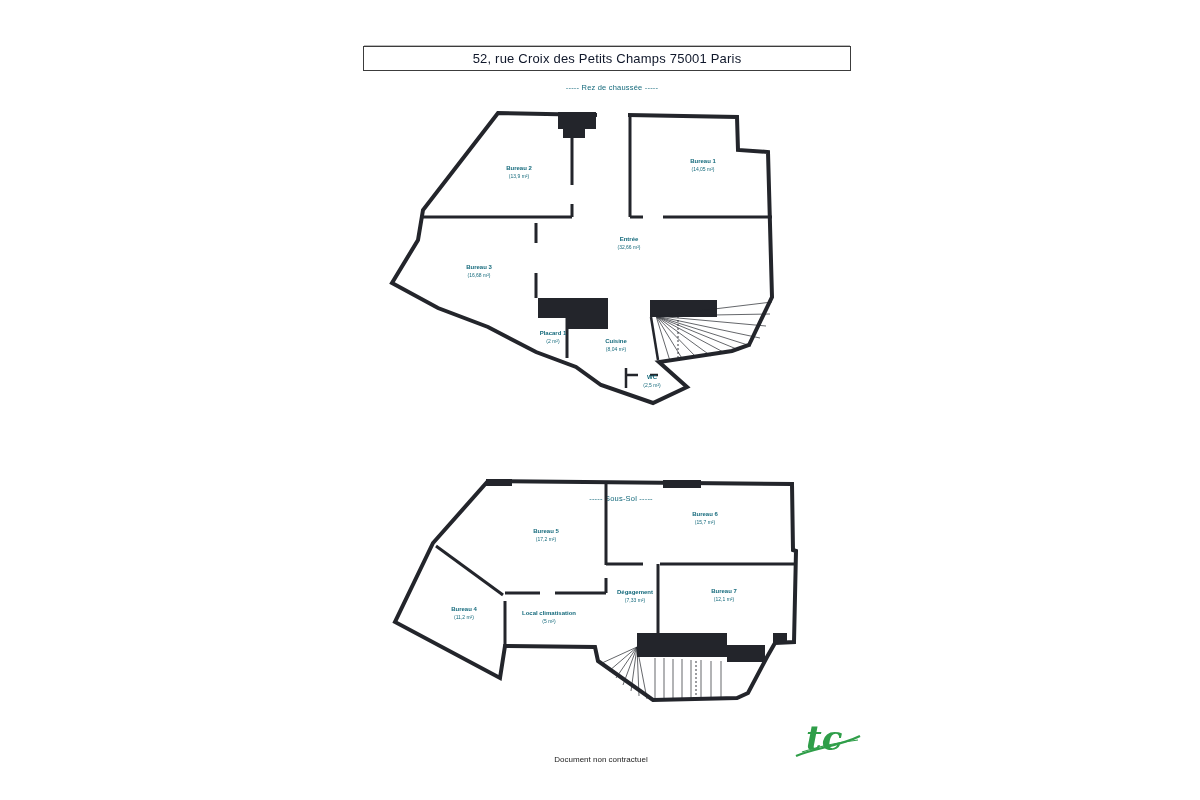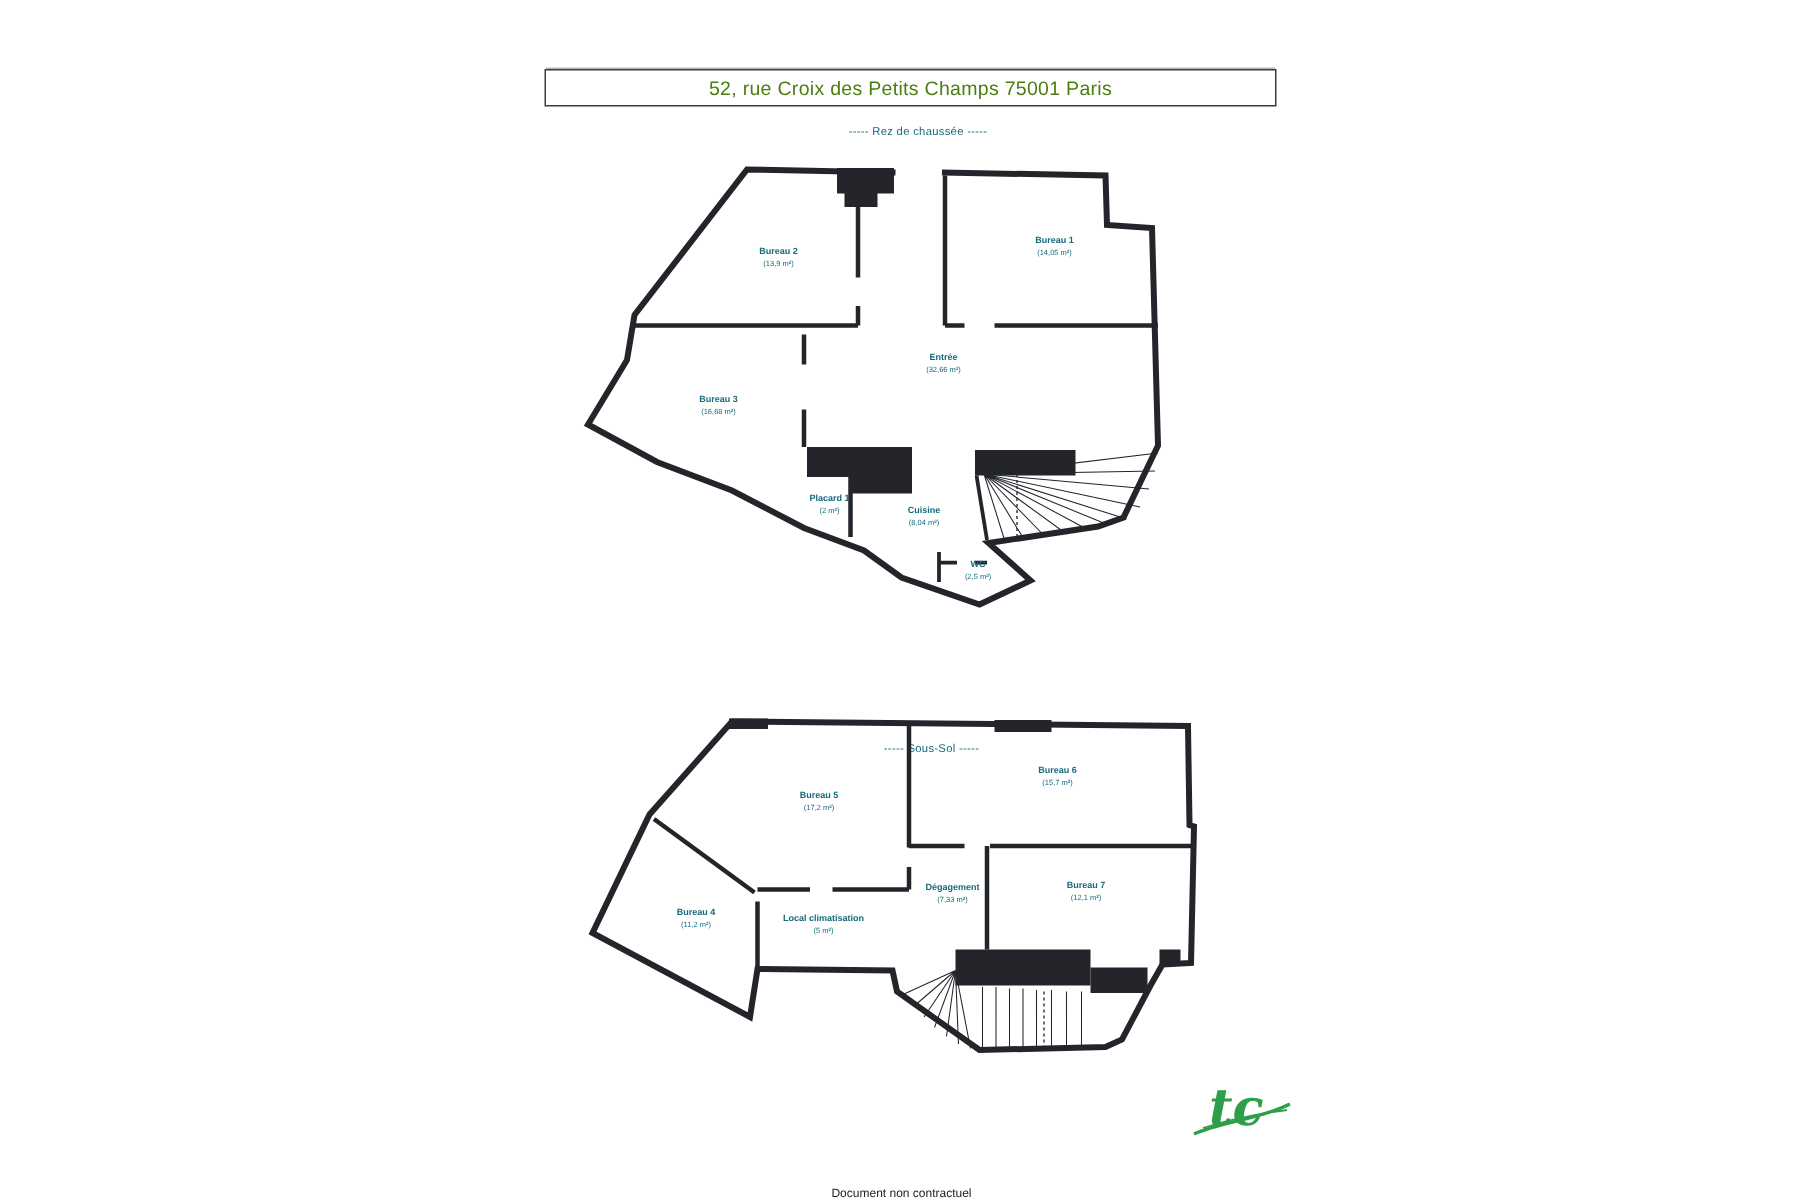--- a/index.html
+++ b/index.html
@@ -3,21 +3,21 @@
 <meta charset="utf-8">
 <style>
   html,body{margin:0;padding:0;background:#fff;}
   body{font-family:"Liberation Sans",sans-serif;-webkit-font-smoothing:antialiased;}
   .page{position:relative;width:1200px;height:800px;background:#ffffff;overflow:hidden;}
 
   .title-box{
     position:absolute;left:363px;top:46px;width:486px;height:23px;
     border:1.5px solid #3c3c3c;box-shadow:0 -2px 0 -1px #b9b9b9;
     display:flex;align-items:center;justify-content:center;
-    font-size:13px;color:#4d7c0f;letter-spacing:.2px;background:#fff;
+    font-size:13px;color:#0f172a;letter-spacing:.2px;background:#fff;
   }
 
   .floor-title{
     position:absolute;transform:translate(-50%,0);
     font-size:7.5px;font-weight:normal;color:#156a7c;white-space:nowrap;letter-spacing:.2px;
   }
   .ft-rdc{left:612px;top:83px;}
   .ft-ss{left:621px;top:450px;margin-top:44px;}
 
   .plan{position:absolute;}
@@ -26,21 +26,21 @@
 
   .room-label{
     position:absolute;transform:translate(-50%,-50%);
     text-align:center;color:#156a7c;white-space:nowrap;line-height:1.25;
   }
   .room-label .rname{font-size:6px;font-weight:bold;}
   .room-label .rarea{font-size:5px;font-weight:normal;}
 
   .footer-note{
     position:absolute;left:601px;top:755px;transform:translate(-50%,0);
-    font-size:8px;color:#222;white-space:nowrap;margin-top:36px;
+    font-size:8px;color:#222;white-space:nowrap;
   }
 
   .logo{position:absolute;left:792px;top:712px;width:72px;height:54px;}
 </style>
 </head>
 <body>
 
 <div class="page">
 
   <div class="title-box">52, rue Croix des Petits Champs 75001 Paris</div>

